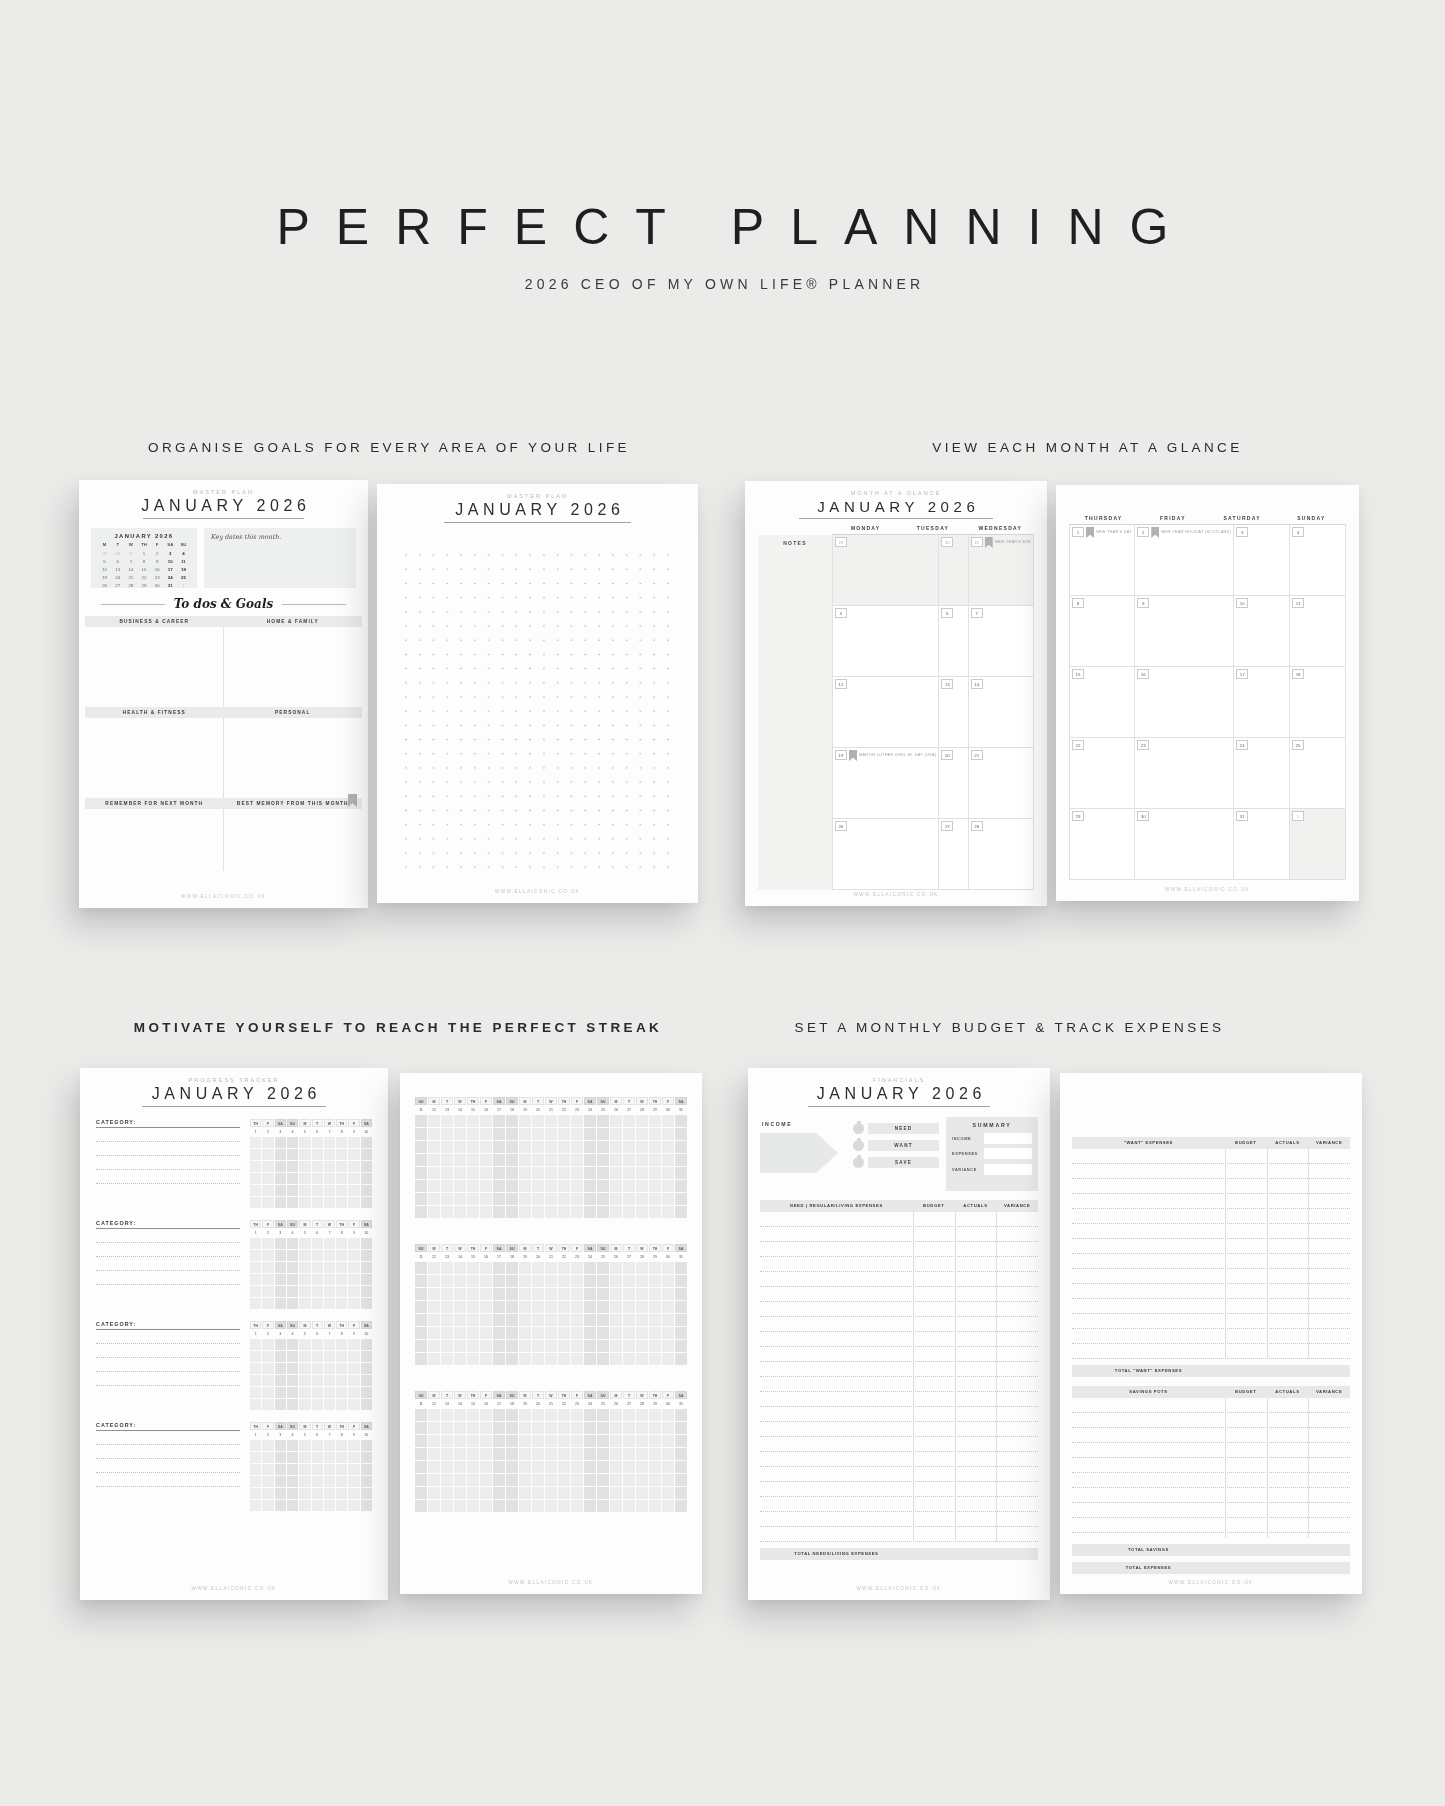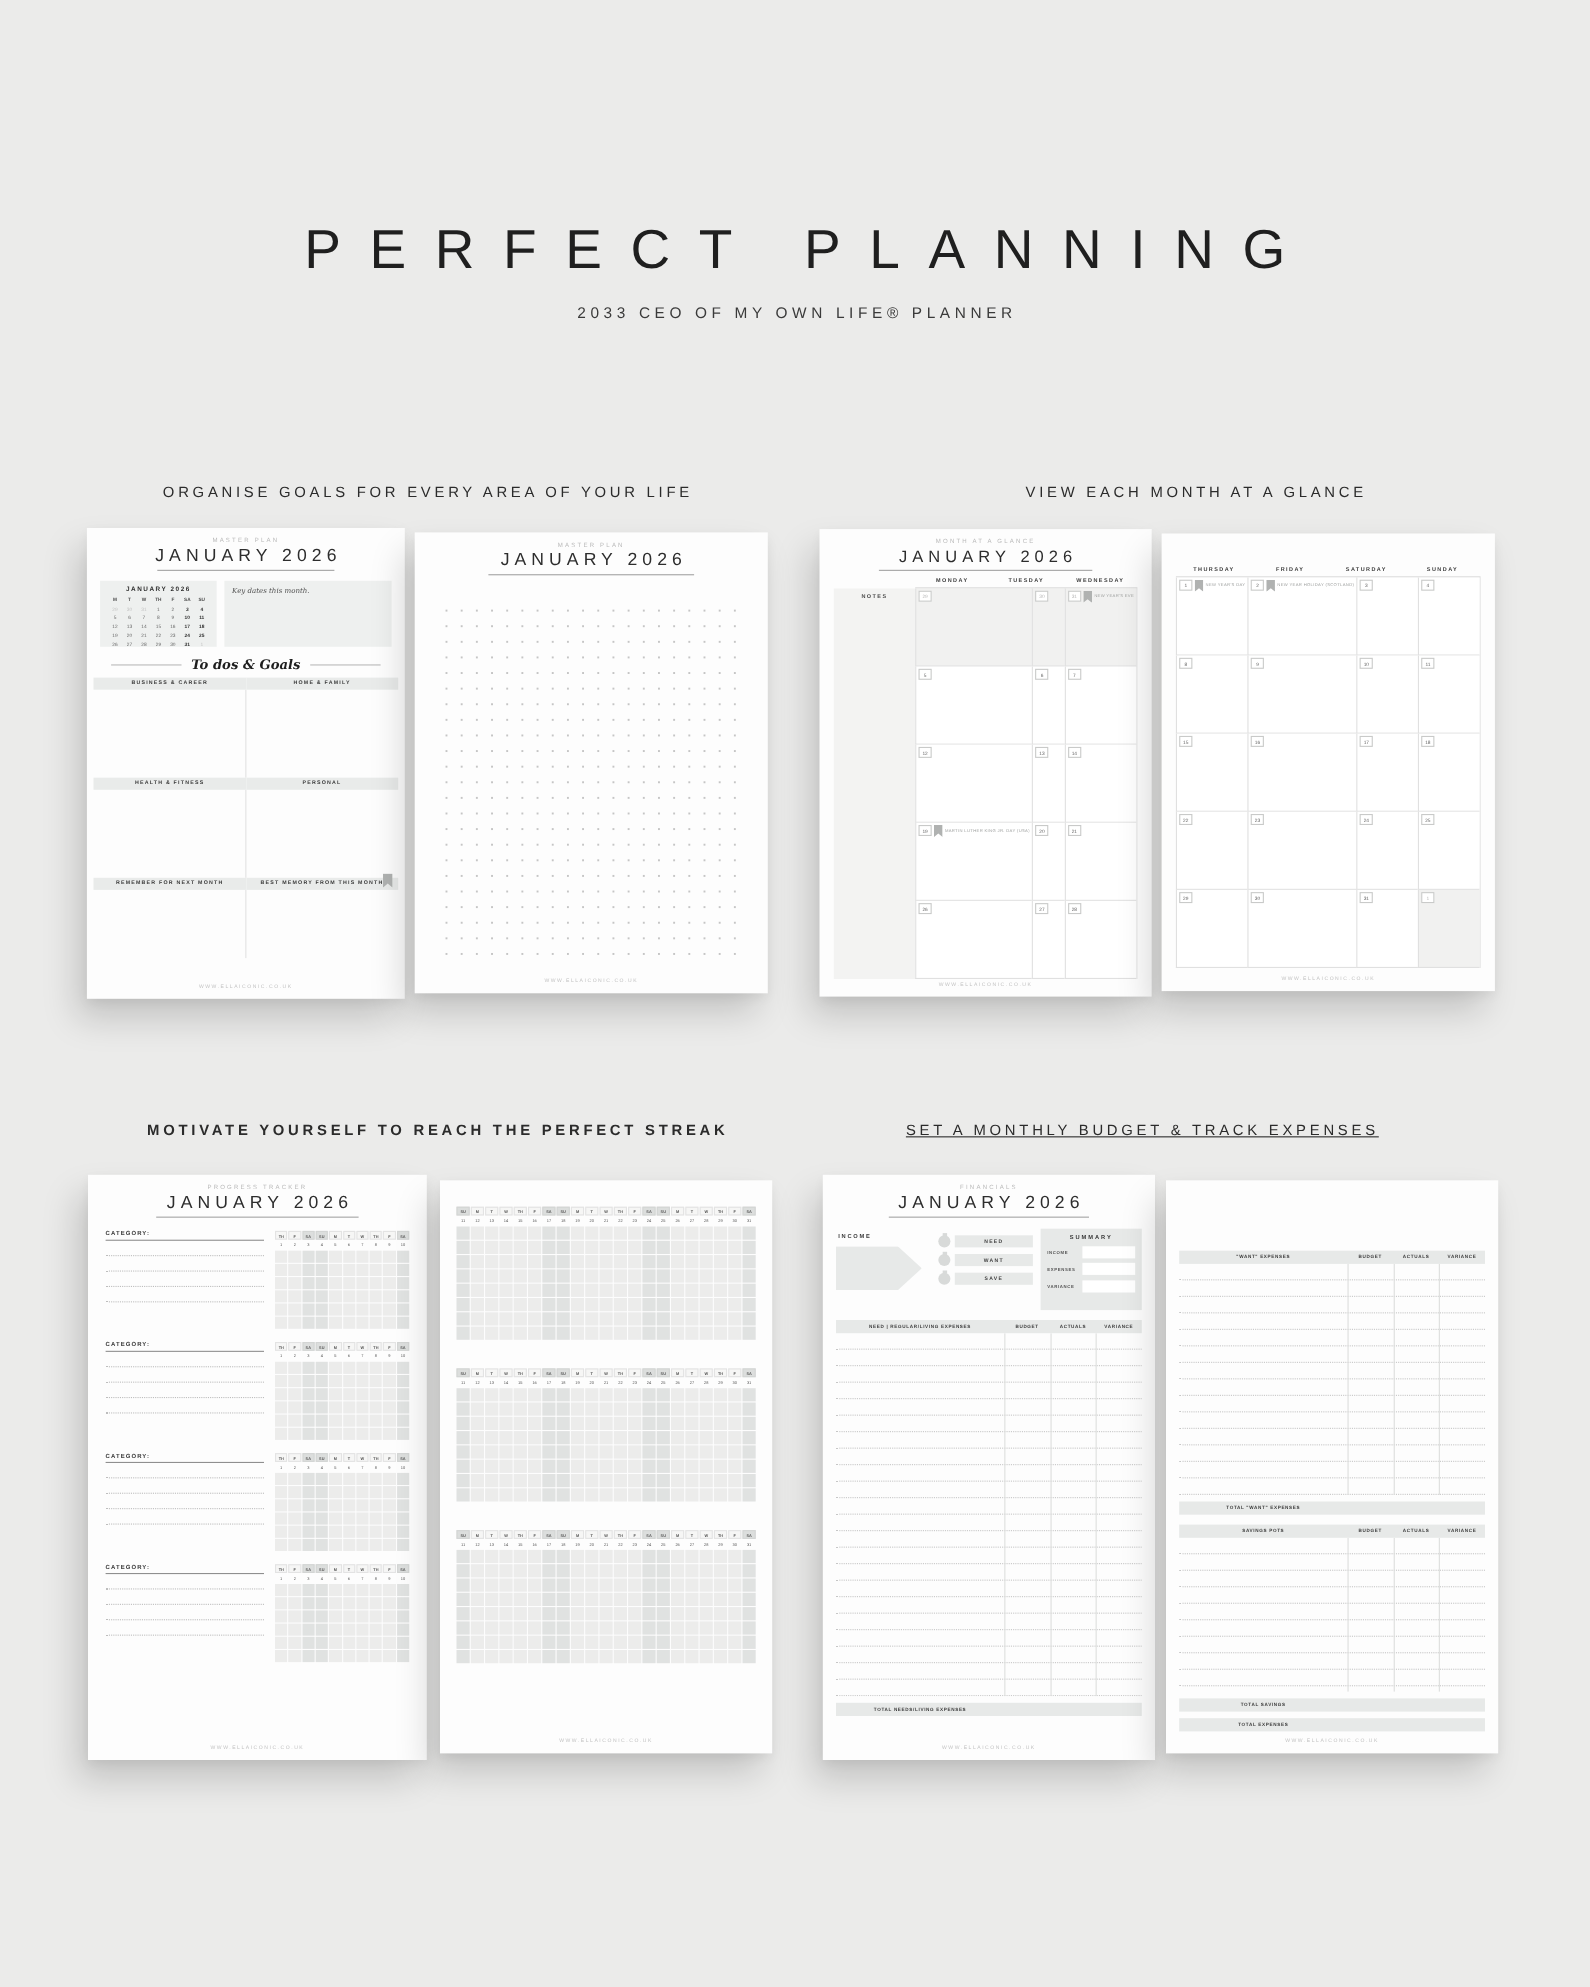--- a/index.html
+++ b/index.html
@@ -12,21 +12,21 @@
     font-family:"DejaVu Serif", serif; font-style:italic; font-size:46px; color:#1e1e1e; letter-spacing:3px; }
   .hdr-title { position:absolute; top:198px; left:0; width:100%; text-align:center;
     font-size:50px; letter-spacing:26px; text-indent:26px; color:#1f1f1f; font-weight:normal; }
   .hdr-sub { position:absolute; top:276px; left:0; width:100%; text-align:center;
     font-size:14px; letter-spacing:4.2px; text-indent:4.2px; color:#3a3a3a; }
 
   .caption { position:absolute; font-size:13.5px; letter-spacing:3.4px; color:#2b2b2b; text-align:center; }
   #cap-organise { left:79px; width:620px; top:440px; }
   #cap-glance   { left:780px; width:615px; top:440px; }
   #cap-streak   { left:88px; width:620px; top:1020px;font-weight:bold; }
-  #cap-budget   { left:731px; width:615px; top:1020px;text-decoration:underline; }
+  #cap-budget   { left:702px; width:615px; top:1020px; }
 
   
   .page { position:absolute; background:#fdfdfd; overflow:hidden;
     box-shadow:-10px 18px 30px rgba(0,0,0,.17), 0 4px 10px rgba(0,0,0,.06); }
   #mp-left  { left:79px;  top:480px;  width:289px; height:428px; }
   #mp-right { left:377px; top:484px;  width:321px; height:419px; }
   #mg-left  { left:745px; top:481px;  width:302px; height:425px; }
   #mg-right { left:1056px;top:485px;  width:303px; height:416px; }
   #tr-left  { left:80px;  top:1068px; width:308px; height:532px; }
   #tr-right { left:400px; top:1073px; width:302px; height:521px; }
@@ -144,21 +144,21 @@
   .vl { position:absolute; top:0; bottom:0; width:1px; background:#dddedd; }
   .fin-total { margin-top:6px; }
   #fin-right .fin-head.first { margin-top:64px; }
 </style>
 </head>
 <body>
 
 <div class="canvas">
 
   <div class="hdr-title">PERFECT PLANNING</div>
-  <div class="hdr-sub">2033 CEO OF MY OWN LIFE® PLANNER</div>
+  <div class="hdr-sub">2026 CEO OF MY OWN LIFE® PLANNER</div>
 
   <div class="caption" id="cap-organise">ORGANISE GOALS FOR EVERY AREA OF YOUR LIFE</div>
   <div class="caption" id="cap-glance">VIEW EACH MONTH AT A GLANCE</div>
   <div class="caption" id="cap-streak">MOTIVATE YOURSELF TO REACH THE PERFECT STREAK</div>
   <div class="caption" id="cap-budget">SET A MONTHLY BUDGET &amp; TRACK EXPENSES</div>
 
   <div class="page" id="mp-left">
     <div class="eyebrow">MASTER PLAN</div>
     <div class="ptitle">JANUARY 2026</div>
     <div class="t-underline" style="width:56%"></div>

